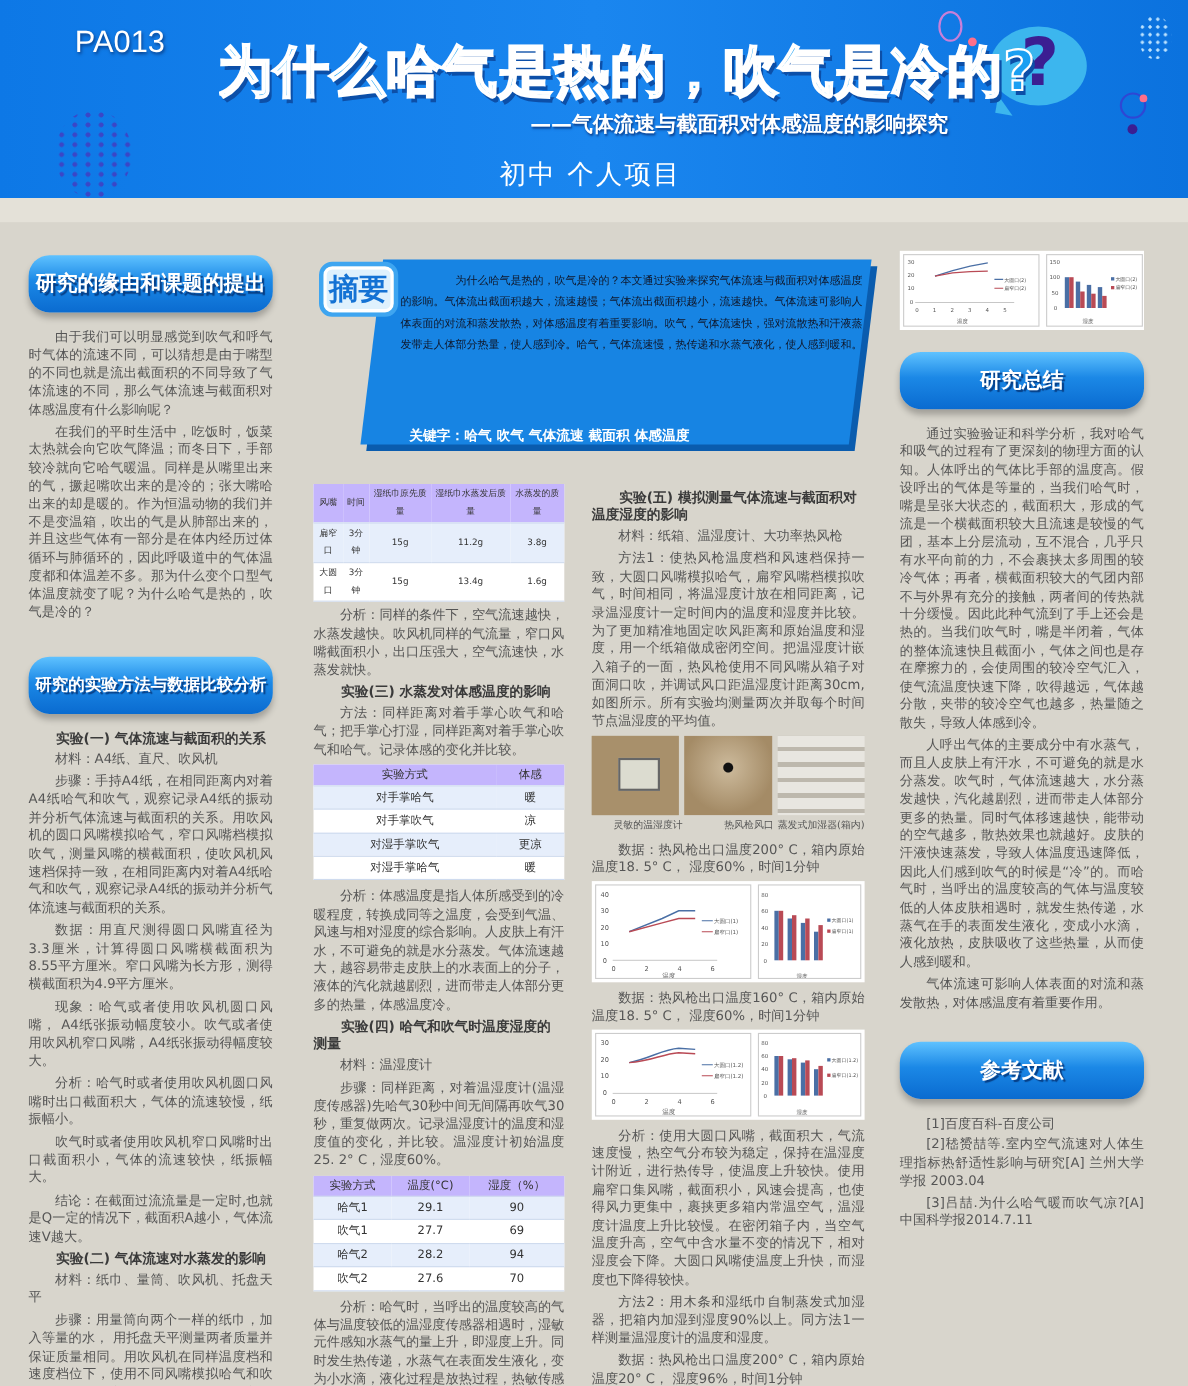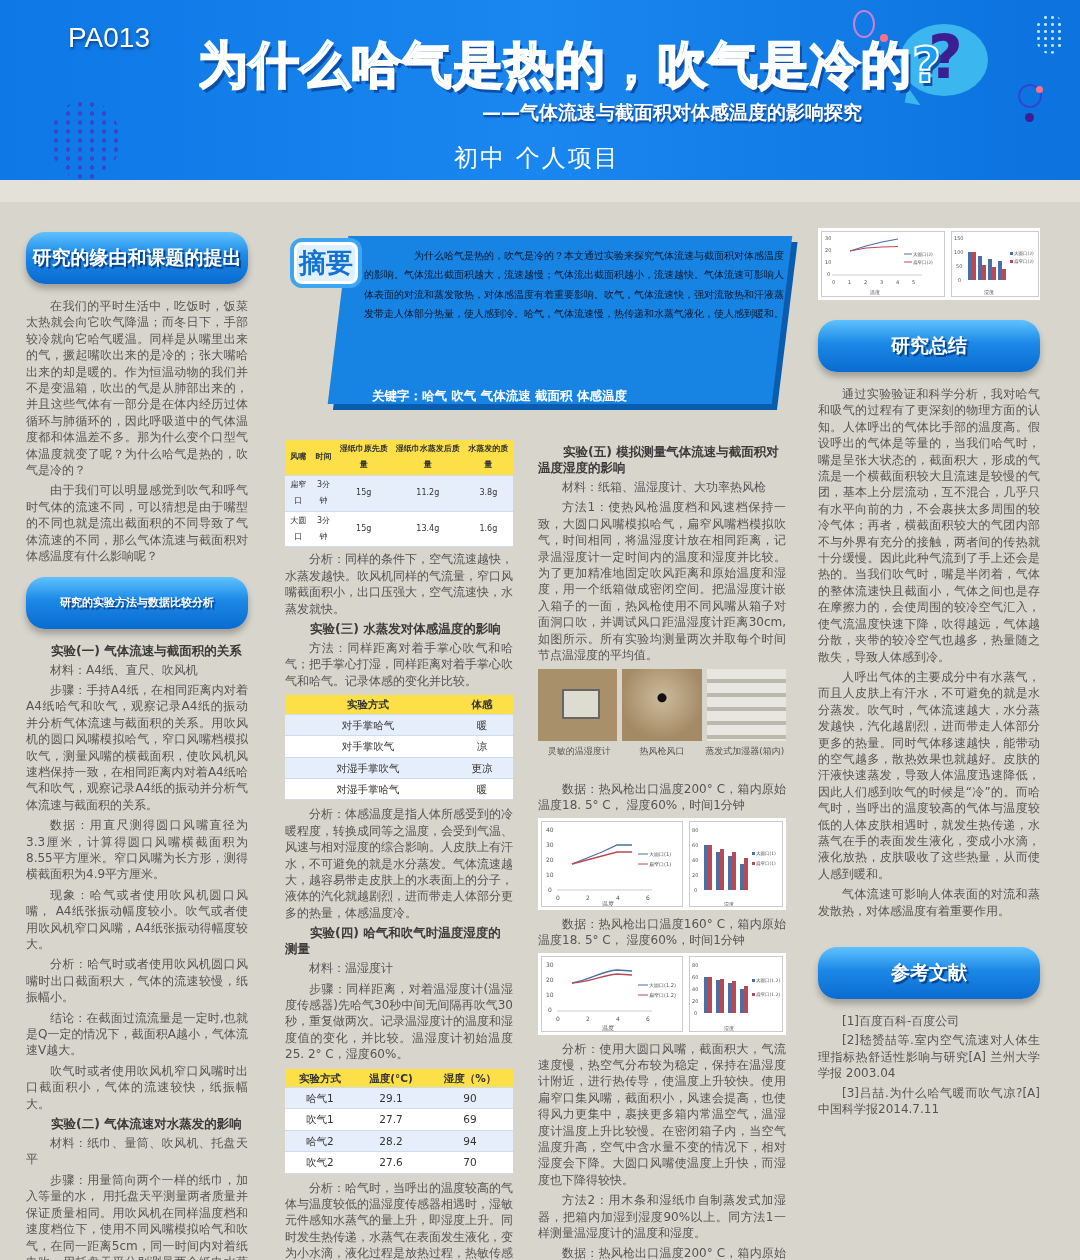--- a/index.html
+++ b/index.html
@@ -21,31 +21,31 @@
 .col p{text-indent:2em;margin-bottom:4px;text-align:justify}
 .col h4{font-size:12.5px;font-weight:bold;color:#3a3a3a;text-indent:2em;margin:4px 0 3px;line-height:16px}
 .pill{height:52px;border-radius:19px;background:linear-gradient(180deg,#5fc2ff 0%,#1b88e6 45%,#0a6bd0 100%);color:#fff;font:bold 19px "DejaVu Sans",sans-serif;display:flex;align-items:center;justify-content:center;text-shadow:2px 2px 1px #063e85;box-shadow:0 5px 6px rgba(0,0,0,.25);margin-bottom:14px}
 .abstract{position:absolute;left:288px;top:228px;width:496px;height:184px}
 .abs-panel{position:absolute;left:50px;top:8px;width:444px;height:168px;background:#1784e3;transform:skewX(-7deg);box-shadow:6px 6px 0 #0a5cae}
 .abs-tag{position:absolute;left:2px;top:10px;width:72px;height:50px;border:4px solid #3ea5f0;border-radius:12px;background:#dff1fd;color:#1472d4;font:bold 27px "DejaVu Sans",sans-serif;display:flex;align-items:center;justify-content:center;box-shadow:inset 0 0 0 3px #fff}
 .abs-text{position:absolute;left:76px;top:18px;width:420px;color:#0f172a;font-size:10px;line-height:19.3px;text-indent:5em}
 .abs-kw{position:absolute;left:84px;top:160px;color:#fff;font:bold 12.5px "DejaVu Sans",sans-serif}
 table.dt{width:100%;border-collapse:collapse;background:#fff;font-size:8px;color:#333;margin-bottom:4px}
 table.dt td,table.dt th{text-align:center;padding:1px 2px;border-bottom:1px solid #cfdbee}
-table.dt th{background:#fde047;font-weight:bold}
+table.dt th{background:#c4b5fd;font-weight:normal}
 table.dt tr:nth-child(even) td{background:#e6eefb}
 table.dt.big{font-size:10.5px}
 table.dt.big td{padding:2px}
 .photos{display:flex;gap:5px;margin:6px 0 2px}
 .photo{flex:1;height:72px;background:linear-gradient(135deg,#b09a76,#8d7452)}
 .photo.p2{background:radial-gradient(circle at 50% 40%,#111 4px,#c8b596 5px,#a48b66 70%)}
 .photo.p3{background:repeating-linear-gradient(180deg,#e8e6e0 0 10px,#bdb8ad 10px 14px)}
 .photo.p1{background:linear-gradient(#a8906b,#a8906b) ,#a8906b;position:relative}
 .photo.p1:after{content:"";position:absolute;left:24px;top:20px;width:34px;height:26px;background:#dcdcd0;border:2px solid #666}
-.caps{display:flex;font-size:9px;color:#555;text-align:center;margin-bottom:21px}
+.caps{display:flex;font-size:9px;color:#555;text-align:right;margin-bottom:4px}
 .caps span{flex:1}
 .charts{display:flex;gap:6px;background:#fff;padding:3px;margin:4px 0 6px}
 .chart{border:1px solid #ccc;background:#fff;position:relative}
 .chart svg{display:block}
 .ref p{text-indent:2em;margin-bottom:3px}
 </style>
 </head>
 <body>
 
 <div class="header">
@@ -60,31 +60,31 @@
   <div class="qmark">?</div>
   <div class="code">PA013</div>
   <div class="title">为什么哈气是热的，吹气是冷的?</div>
   <div class="subtitle">——气体流速与截面积对体感温度的影响探究</div>
   <div class="level">初中   个人项目</div>
 </div>
 <div class="strip"></div>
 
 <div class="col" style="left:26px;top:232px;width:222px">
   <div class="pill">研究的缘由和课题的提出</div>
+  <p>由于我们可以明显感觉到吹气和呼气时气体的流速不同，可以猜想是由于嘴型的不同也就是流出截面积的不同导致了气体流速的不同，那么气体流速与截面积对体感温度有什么影响呢？</p>
   <p>在我们的平时生活中，吃饭时，饭菜太热就会向它吹气降温；而冬日下，手部较冷就向它哈气暖温。同样是从嘴里出来的气，撅起嘴吹出来的是冷的；张大嘴哈出来的却是暖的。作为恒温动物的我们并不是变温箱，吹出的气是从肺部出来的，并且这些气体有一部分是在体内经历过体循环与肺循环的，因此呼吸道中的气体温度都和体温差不多。那为什么变个口型气体温度就变了呢？为什么哈气是热的，吹气是冷的？</p>
-  <p>由于我们可以明显感觉到吹气和呼气时气体的流速不同，可以猜想是由于嘴型的不同也就是流出截面积的不同导致了气体流速的不同，那么气体流速与截面积对体感温度有什么影响呢？</p>
-  <div class="pill" style="margin-top:12px;font-size:11px">研究的实验方法与数据比较分析</div>
+  <div class="pill" style="margin-top:32px;font-size:15px">研究的实验方法与数据比较分析</div>
   <h4>实验(一) 气体流速与截面积的关系</h4>
   <p>材料：A4纸、直尺、吹风机</p>
   <p>步骤：手持A4纸，在相同距离内对着A4纸哈气和吹气，观察记录A4纸的振动并分析气体流速与截面积的关系。用吹风机的圆口风嘴模拟哈气，窄口风嘴档模拟吹气，测量风嘴的横截面积，使吹风机风速档保持一致，在相同距离内对着A4纸哈气和吹气，观察记录A4纸的振动并分析气体流速与截面积的关系。</p>
   <p>数据：用直尺测得圆口风嘴直径为3.3厘米，计算得圆口风嘴横截面积为8.55平方厘米。窄口风嘴为长方形，测得横截面积为4.9平方厘米。</p>
   <p>现象：哈气或者使用吹风机圆口风嘴，  A4纸张振动幅度较小。吹气或者使用吹风机窄口风嘴，A4纸张振动得幅度较大。</p>
   <p>分析：哈气时或者使用吹风机圆口风嘴时出口截面积大，气体的流速较慢，纸振幅小。</p>
+  <p>吹气时或者使用吹风机窄口风嘴时出口截面积小，气体的流速较快，纸振幅大。</p>
   <p>结论：在截面过流流量是一定时,也就是Q一定的情况下，截面积A越小，气体流速V越大。</p>
-  <p>吹气时或者使用吹风机窄口风嘴时出口截面积小，气体的流速较快，纸振幅大。</p>
   <h4>实验(二) 气体流速对水蒸发的影响</h4>
   <p>材料：纸巾、量筒、吹风机、托盘天平</p>
   <p>步骤：用量筒向两个一样的纸巾，加入等量的水， 用托盘天平测量两者质量并保证质量相同。用吹风机在同样温度档和速度档位下，使用不同风嘴模拟哈气和吹气，在同一距离5cm，同一时间内对着纸巾吹，用托盘天平分别测量两个纸巾水蒸发后的质量，计算并记录水蒸发的质量。</p>
 </div>
 
 <div class="abstract">
   <div class="abs-panel"></div>
   <div class="abs-tag">摘要</div>
   <div class="abs-text">为什么哈气是热的，吹气是冷的？本文通过实验来探究气体流速与截面积对体感温度的影响。气体流出截面积越大，流速越慢；气体流出截面积越小，流速越快。气体流速可影响人体表面的对流和蒸发散热，对体感温度有着重要影响。吹气，气体流速快，强对流散热和汗液蒸发带走人体部分热量，使人感到冷。哈气，气体流速慢，热传递和水蒸气液化，使人感到暖和。</div>
   <div class="abs-kw">关键字：哈气 吹气 气体流速 截面积 体感温度</div>

